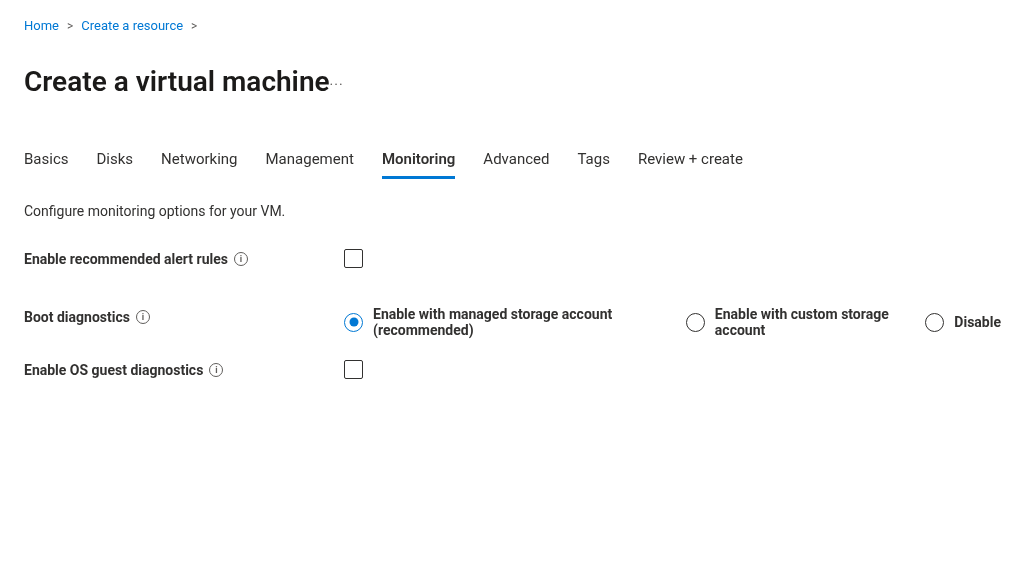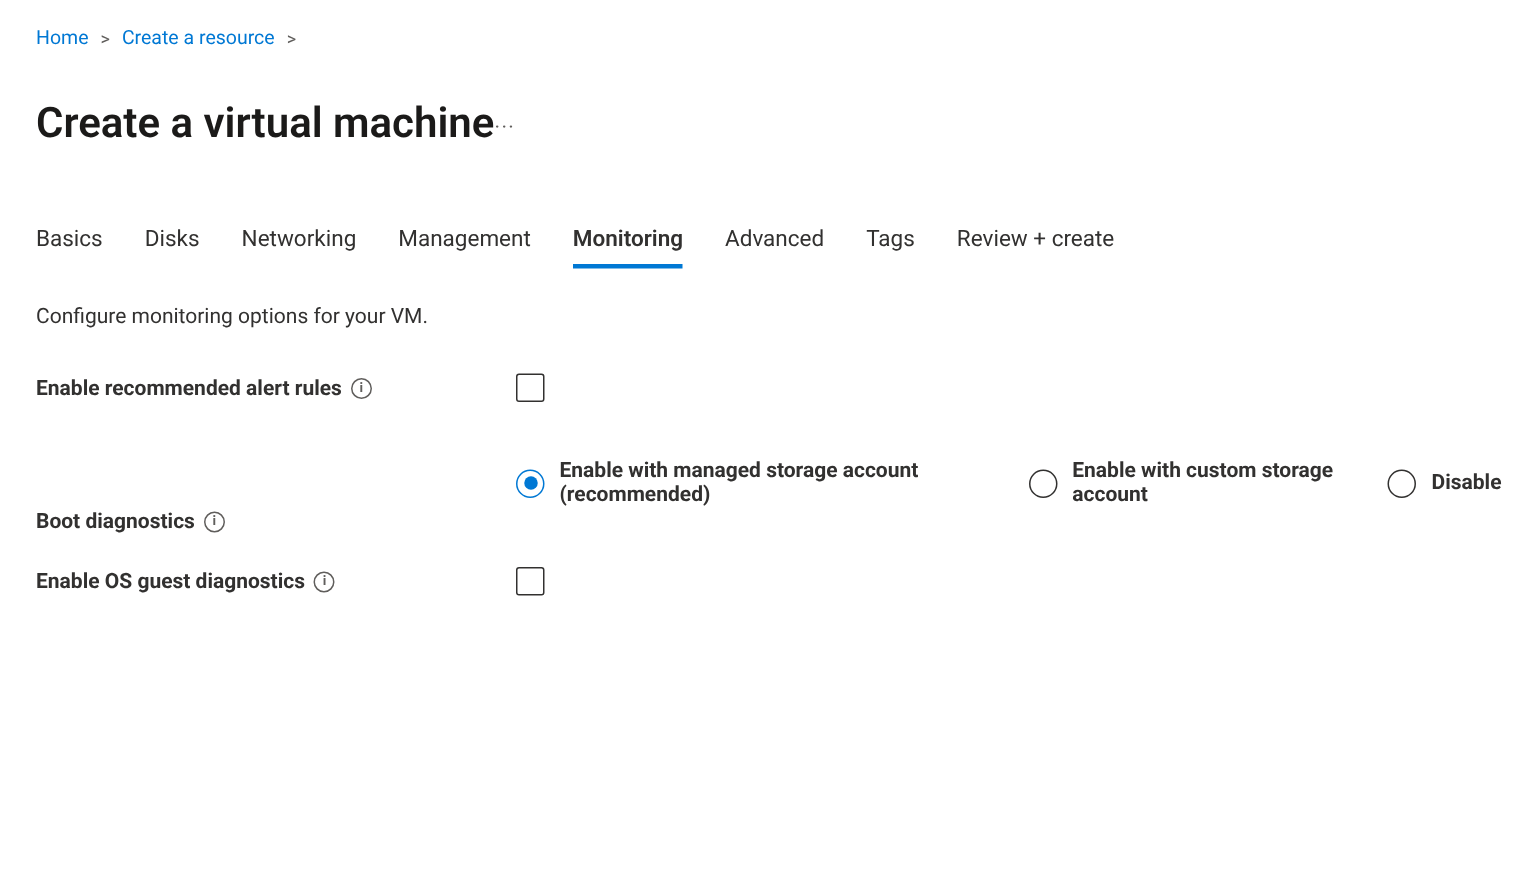--- a/index.html
+++ b/index.html
@@ -150,21 +150,20 @@
     }
     .radio-label {
       font-size: 14px;
       color: #323130;
     }
     .section-gap {
       margin-bottom: 34px;
     }
     .boot-row .field-label {
       padding-top: 3px;
-      margin-top: 31px;
     }
     .guest-row {
       margin-top: 22px;
     }
   </style>
 </head>
 <body>
 
 <nav class="breadcrumb">
   <a>Home</a>

